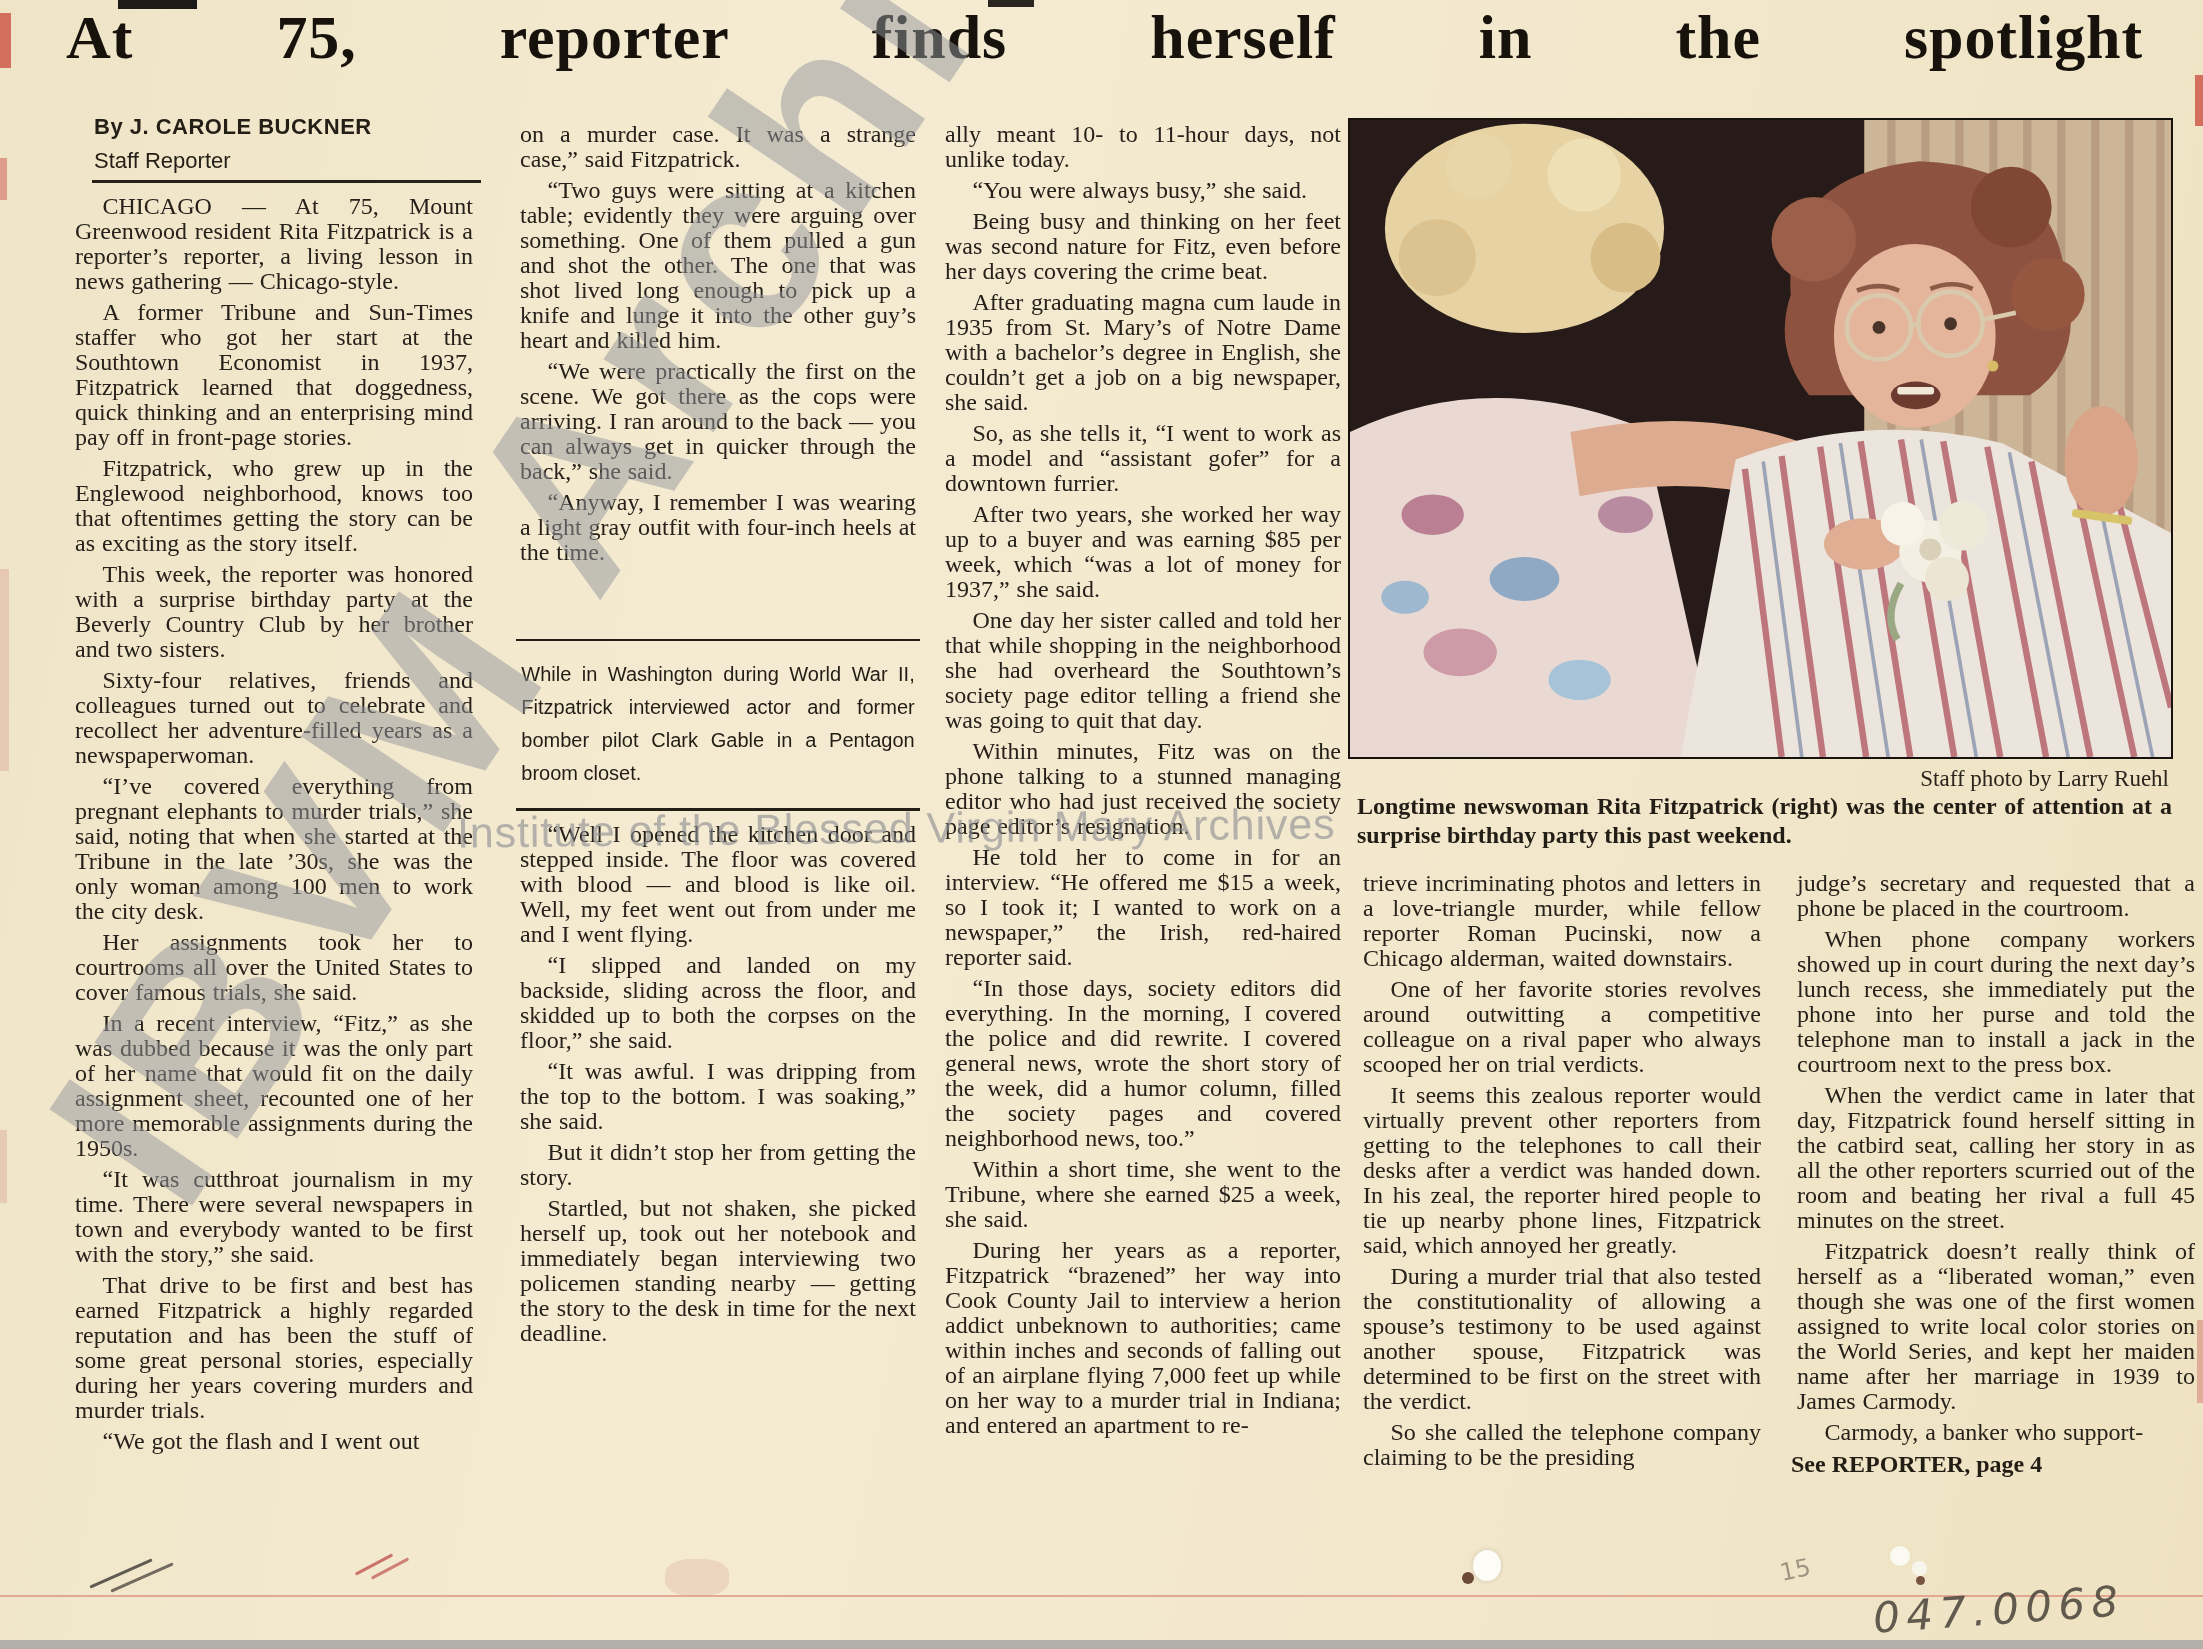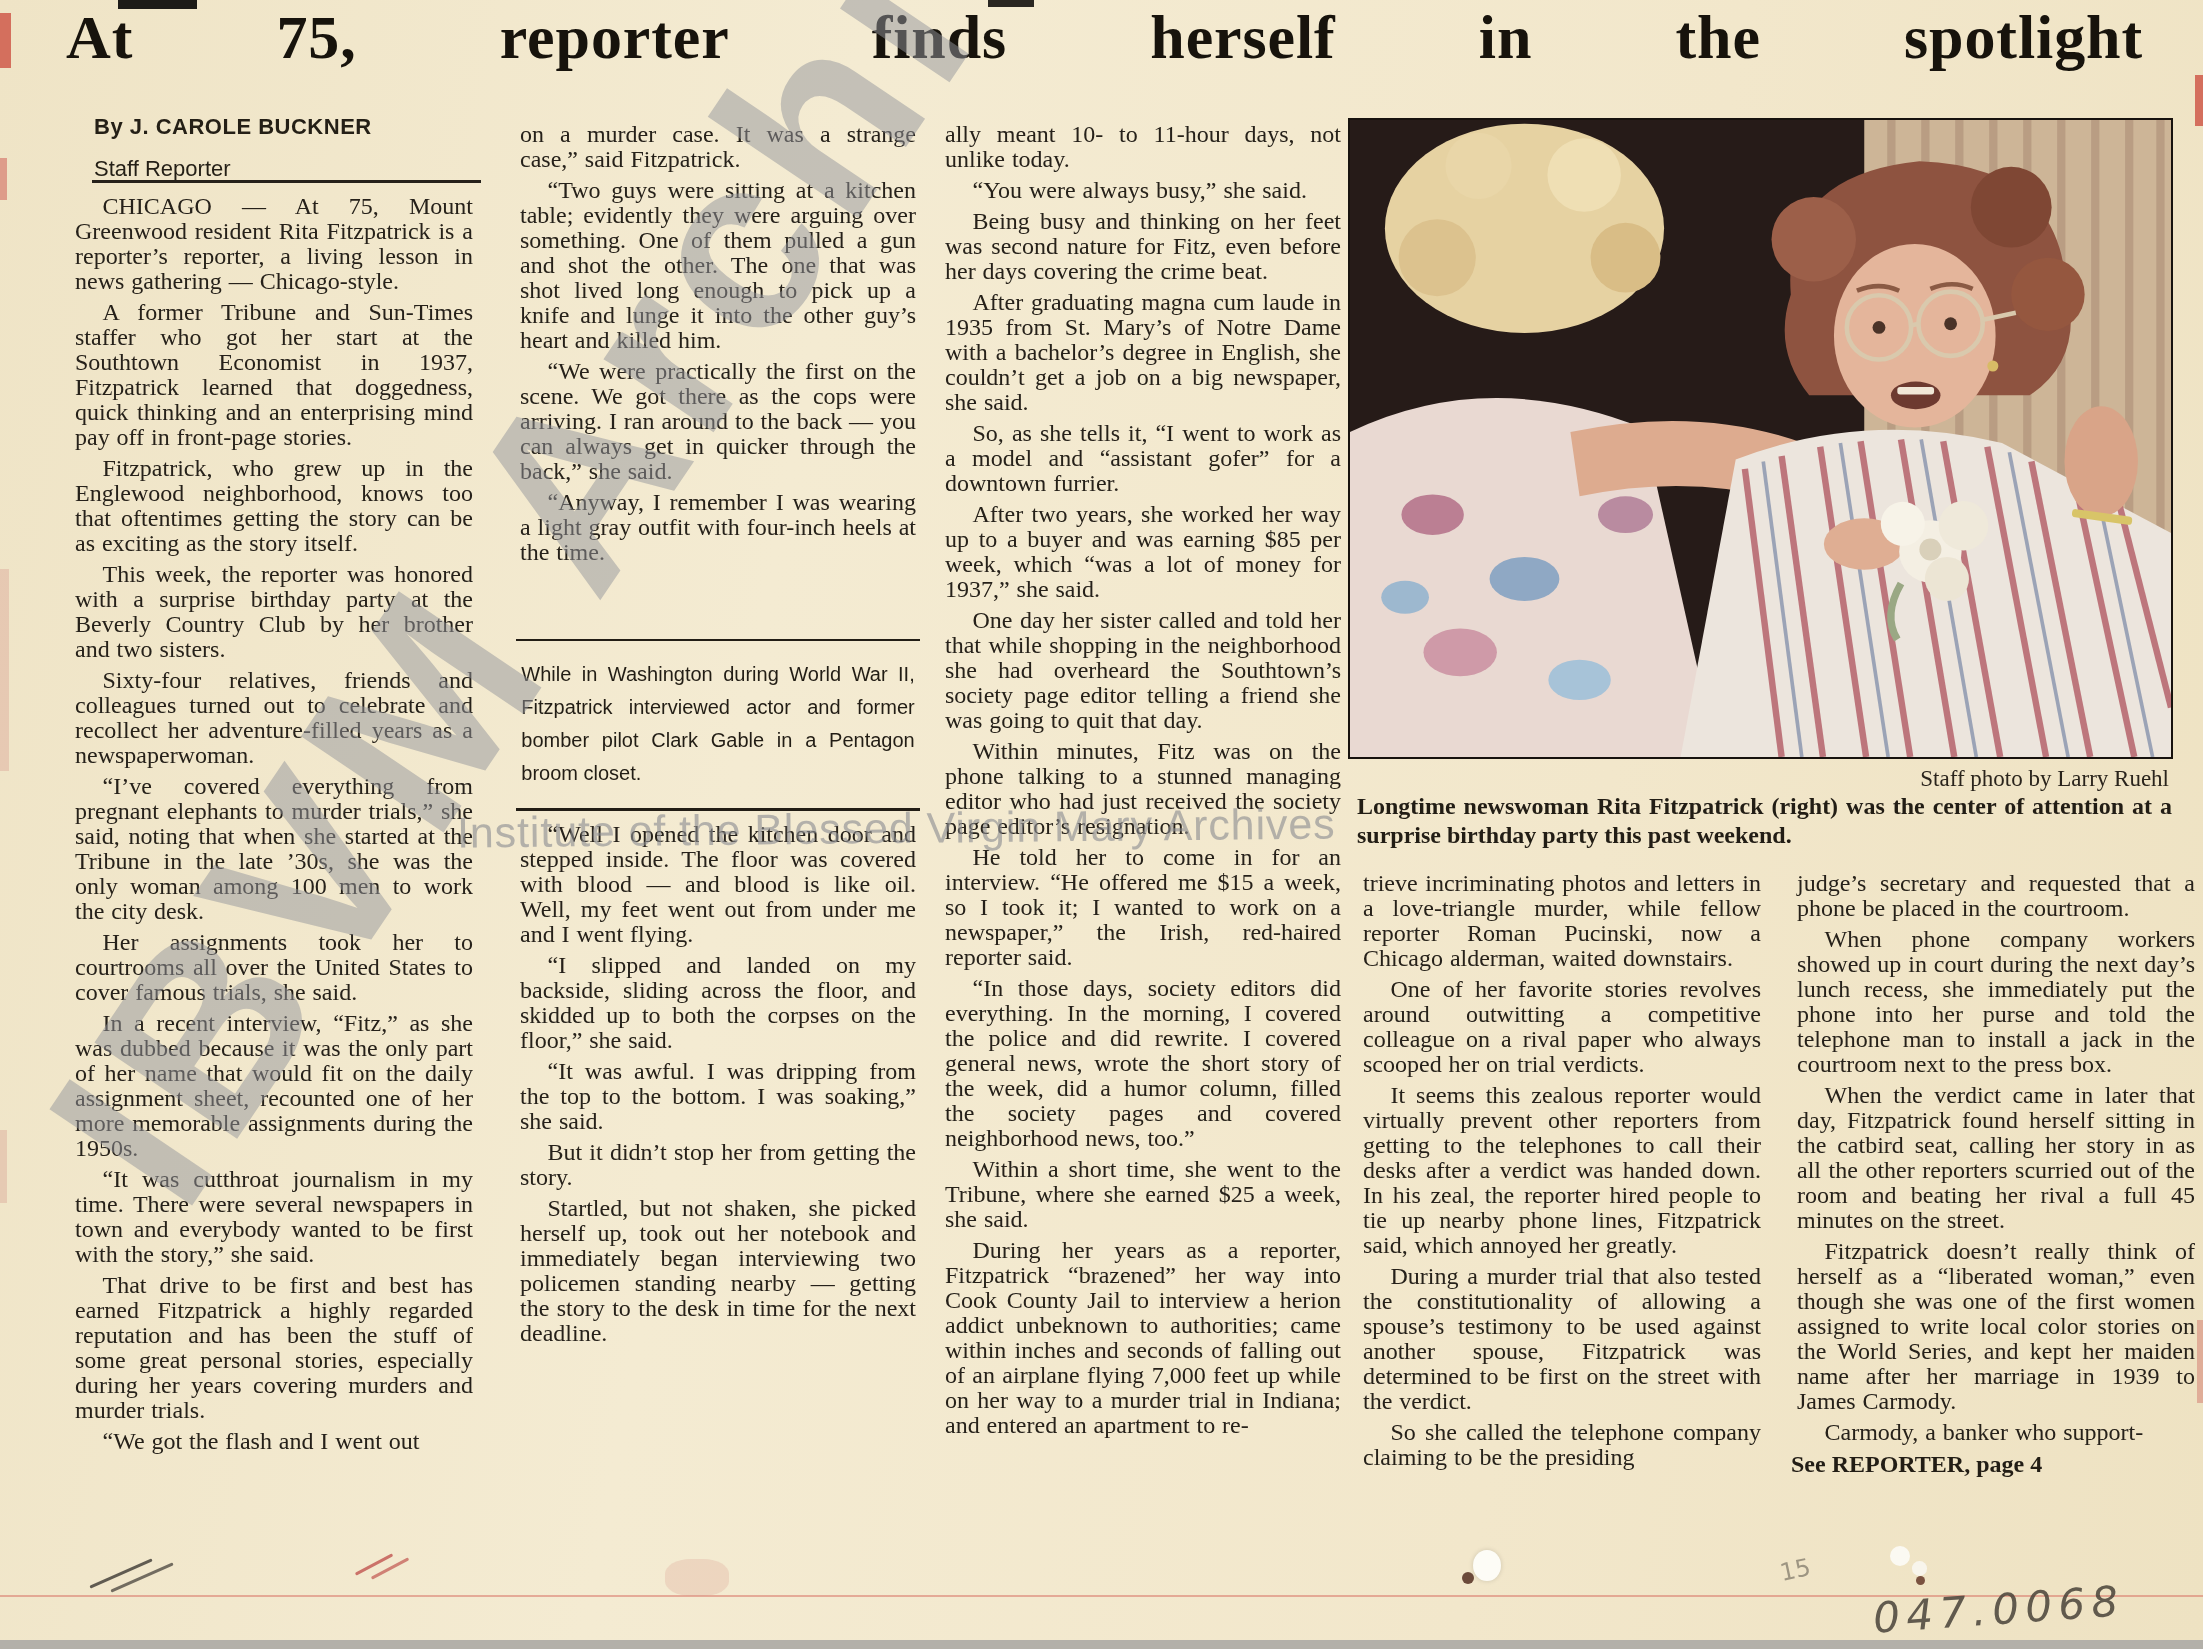--- a/index.html
+++ b/index.html
@@ -6,21 +6,21 @@
   .page{position:relative;width:2204px;height:1649px;overflow:hidden;
         background:linear-gradient(100deg,#efe4c6 0%,#f4ebd2 35%,#f2e7cb 70%,#eee2c2 100%);
         font-family:"Liberation Serif",serif;color:#241f16;}
   
   .headline{position:absolute;left:66px;top:1.8px;width:2077px;margin:0;
             font-size:62px;font-weight:700;color:#17130c;letter-spacing:0.9px;
             text-align:justify;text-align-last:justify;line-height:1.15;}
   
   .byline{position:absolute;left:94px;top:114px;width:389px;font-family:"Liberation Sans",sans-serif;}
   .byline-author{font-weight:700;font-size:22px;letter-spacing:0.5px;}
-  .byline-role{font-size:22px;margin-top:16px;}
+  .byline-role{font-size:22px;margin-top:8px;}
   .byline-rule{position:absolute;left:92px;top:180px;width:389px;height:2.8px;background:#26211a;}
   
   .col{position:absolute;overflow:hidden;}
   .para{margin:6px;font-size:24px;line-height:25px;text-align:justify;text-indent:27.5px;
         word-spacing:0.9px;color:#26211a;}
   .noindent-first .para:first-child{text-indent:0;}
   .col1{left:69px;top:188px;width:410px;height:1365px;}
   .col2{left:514px;top:116px;width:408px;height:1438px;}
   .col2a{height:514px;overflow:hidden;}
   .col3{left:939px;top:116px;width:408px;height:1438px;}

